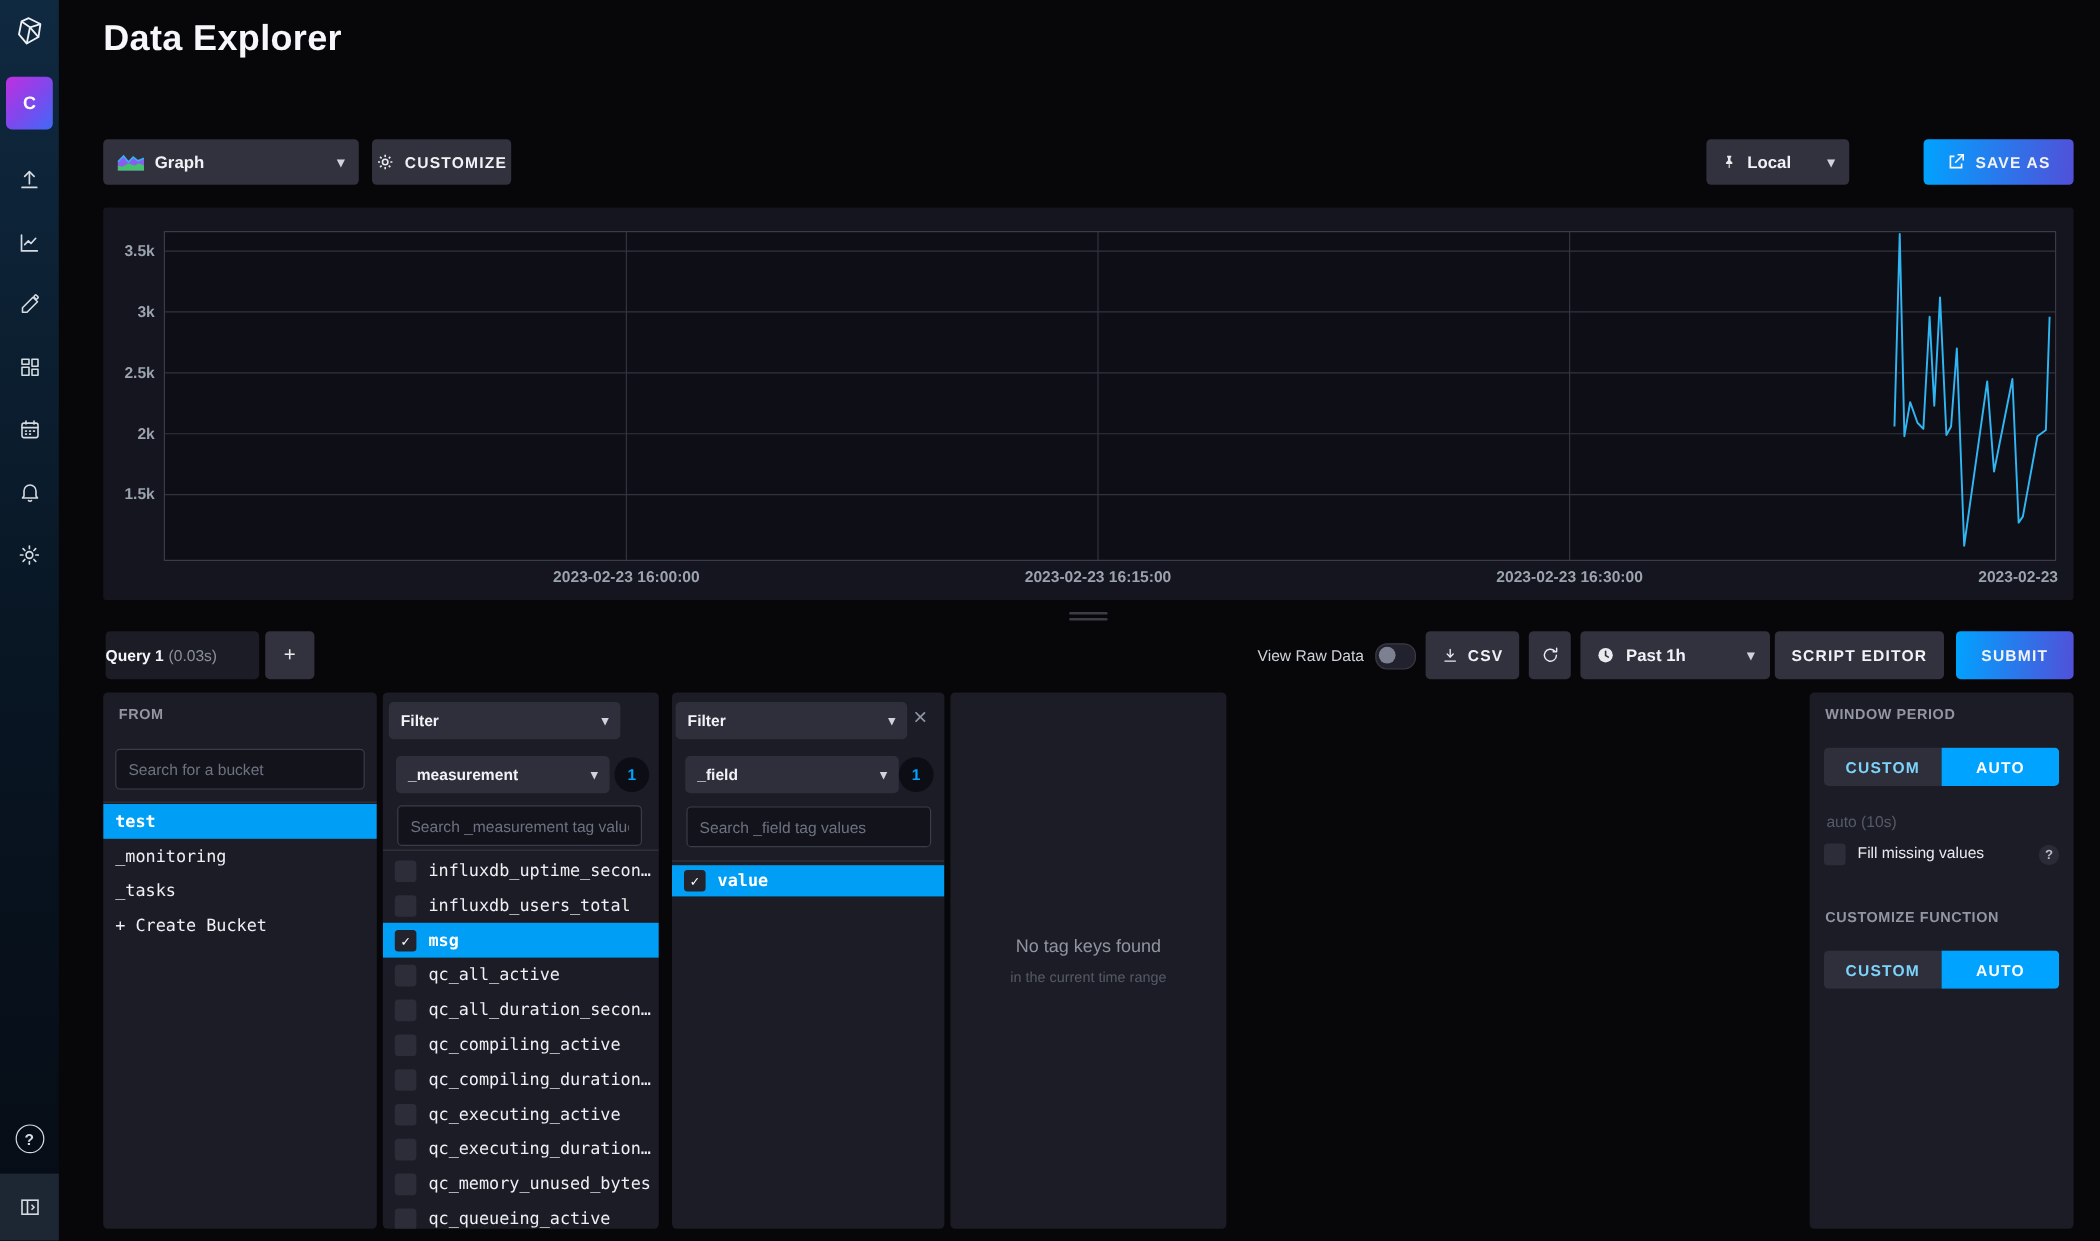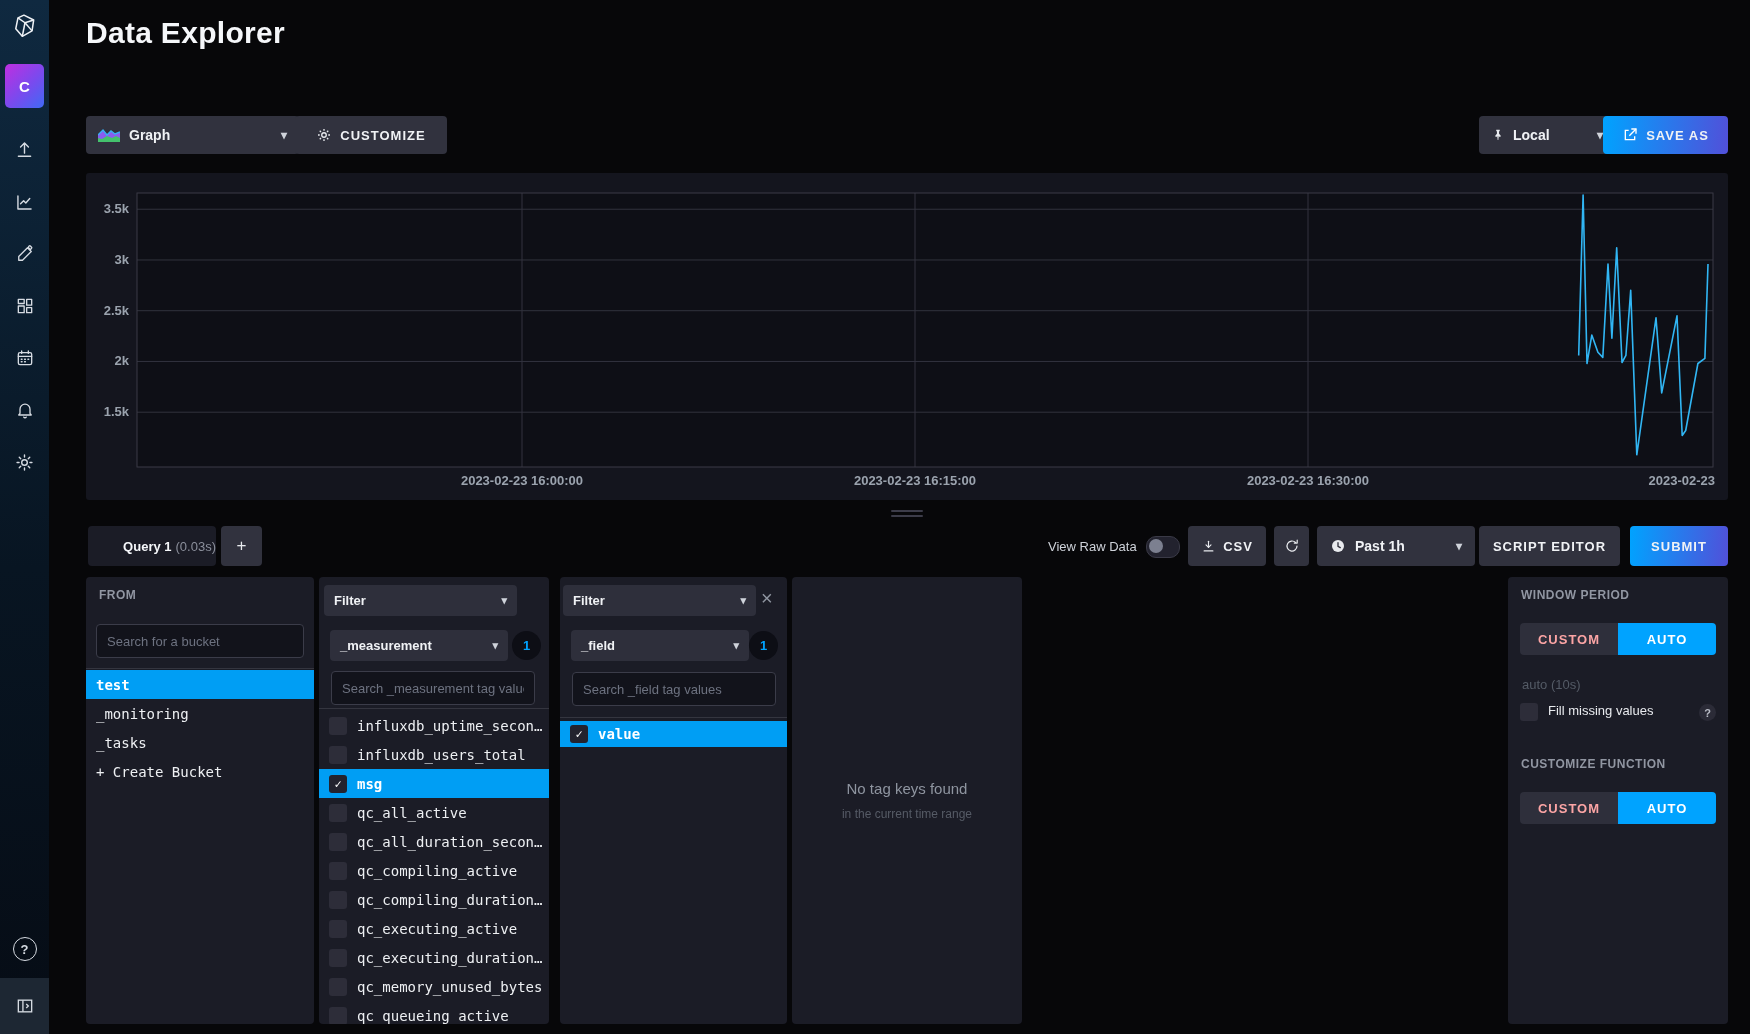--- a/index.html
+++ b/index.html
@@ -24,21 +24,21 @@
        box-sizing:border-box;cursor:pointer;background:#31323e;color:#f0f2f5;font-weight:700;}
   .btn .caret{margin-left:auto;color:#cfd3da;font-size:12px;}
   .grad{background:linear-gradient(95deg,#00a3ff 0%,#5150d9 100%);}
   .caps{letter-spacing:1px;font-size:13px;}
   
   .chart-panel{position:absolute;left:86px;top:173px;width:1642px;height:327px;background:#14151e;border-radius:3px;}
   .drag-handle{position:absolute;left:891px;top:510px;width:32px;}
   .drag-handle div{height:2px;background:#3c3c49;margin-bottom:3px;border-radius:1px;}
   
   .query-tab{position:absolute;left:88px;top:526px;width:128px;height:40px;background:#1b1c26;border-radius:4px;
-             display:flex;align-items:center;justify-content:flex-end;font-size:13px;font-weight:700;cursor:pointer;}
+             display:flex;align-items:center;justify-content:flex-start;font-size:13px;font-weight:700;cursor:pointer;}
   .query-tab .dur{color:#8b8f9b;font-weight:400;margin-left:4px;}
   .plus-btn{position:absolute;left:221px;top:526px;width:41px;height:40px;background:#31323e;border-radius:4px;
             display:flex;align-items:center;justify-content:center;font-size:17px;color:#e8eaee;cursor:pointer;}
   .raw-label{position:absolute;left:1048px;top:539px;font-size:13px;color:#ced2d9;}
   .toggle{position:absolute;left:1146px;top:536px;width:32px;height:20px;background:#22222e;border:1px solid #3a3a47;
           border-radius:10px;cursor:pointer;}
   .toggle .knob{position:absolute;left:2px;top:2px;width:14px;height:14px;border-radius:50%;background:#7c8090;}
   .qbtn{display:flex;align-items:center;gap:7px;}
   .qbtn svg{stroke:#e8eaee;fill:none;stroke-width:1.8;stroke-linecap:round;stroke-linejoin:round;}
   
@@ -56,21 +56,21 @@
   .row{height:29px;display:flex;align-items:center;font-size:14px;color:#eef0f3;cursor:pointer;padding-left:10px;}
   .row.selected{background:#009ef4;color:#fff;font-weight:700;}
   .checkbox{width:18px;height:18px;border-radius:3px;background:#2d2d39;margin-right:10px;flex:none;
             display:flex;align-items:center;justify-content:center;font-size:12px;color:#fff;}
   .row.selected .checkbox{background:#23232e;}
   .divider{position:absolute;left:0;width:100%;height:1px;background:#34353f;}
   .empty-title{font-size:15px;color:#8f95a0;margin-bottom:10px;}
   .empty-sub{font-size:12px;color:#565b66;}
   .seg{position:absolute;left:12px;width:196px;height:32px;border-radius:4px;overflow:hidden;display:flex;cursor:pointer;}
   .seg .half{flex:1;display:flex;align-items:center;justify-content:center;font-size:13px;font-weight:700;letter-spacing:1px;}
-  .seg .off{background:#2e2f3b;color:#fca5a5;}
+  .seg .off{background:#2e2f3b;color:#7dd3fc;}
   .seg .on{background:#00a3ff;color:#fff;}
   .muted{color:#545b66;font-size:13px;}
   .qmark{position:absolute;width:17px;height:17px;border-radius:50%;background:#2b2b37;color:#b9bcc6;
          font-size:11px;font-weight:700;display:flex;align-items:center;justify-content:center;}
   .x-icon{font-size:20px;color:#8f95a0;cursor:pointer;}
 </style>
 </head>
 <body>
 
 <div class="page">
@@ -151,29 +151,29 @@
   <div class="btn" style="left:86px;top:116px;width:213px;padding:0 12px;justify-content:flex-start">
     <svg width="22" height="16" viewBox="0 0 22 16" style="margin-right:9px">
       <polygon points="0,15 0,8 5,3 9,8 13,4 17,7 22,5 22,15" fill="#8a5cf0"></polygon>
       <polygon points="0,15 0,11 4,12 9,9 14,11 18,9 22,11 22,15" fill="#44c26d"></polygon>
       <polyline points="0,8 5,3 9,8 13,4 17,7 22,5" fill="none" stroke="#37b0f4" stroke-width="1.4"></polyline>
     </svg>
     <span style="font-size:14px">Graph</span>
     <span class="caret">▾</span>
   </div>
 
-  <div class="btn caps" style="left:295px;top:116px;width:152px">
+  <div class="btn caps" style="left:310px;top:116px;width:116px">
     <svg width="16" height="16" viewBox="0 0 24 24" style="margin-right:8px" stroke="#e8eaee" fill="none" stroke-width="2">
       <circle cx="12" cy="12" r="3.4"></circle>
         <path d="M12 3v2.6M12 18.4V21M3 12h2.6M18.4 12H21M5.6 5.6l1.9 1.9M16.5 16.5l1.9 1.9M18.4 5.6l-1.9 1.9M7.5 16.5l-1.9 1.9"></path>
     </svg>
     <span>CUSTOMIZE</span>
   </div>
 
-  <div class="btn" style="left:1479px;top:116px;width:136px;padding:0 12px;justify-content:center">
+  <div class="btn" style="left:1422px;top:116px;width:119px;padding:0 12px;justify-content:center">
     <svg width="14" height="16" viewBox="0 0 24 24" style="margin-right:8px" fill="#e8eaee">
       <path d="M9 3h6v2l-1.2 1.2V10l2.7 2.7V15H7.5v-2.3L10.2 10V6.2L9 5V3z"></path>
         <rect x="11.2" y="15" width="1.6" height="5.5" rx="0.8"></rect>
     </svg>
     <span style="font-size:14px">Local</span>
     <span class="caret">▾</span>
   </div>
 
   <div class="btn caps grad" style="left:1603px;top:116px;width:125px">
     <svg width="16" height="16" viewBox="0 0 24 24" style="margin-right:8px" stroke="#fff" fill="none" stroke-width="2">

